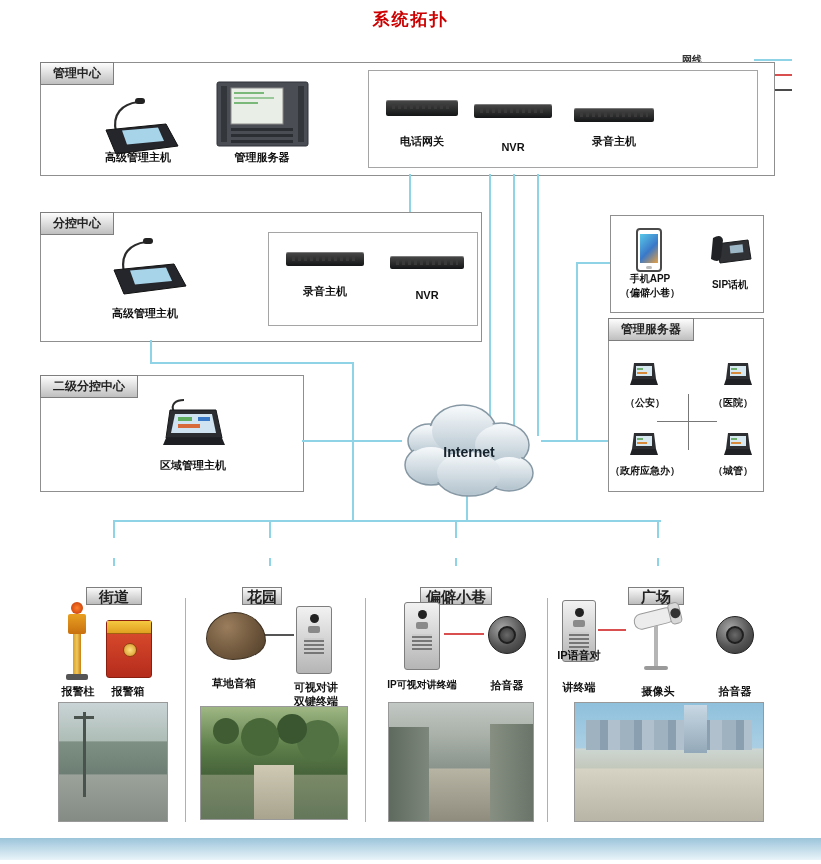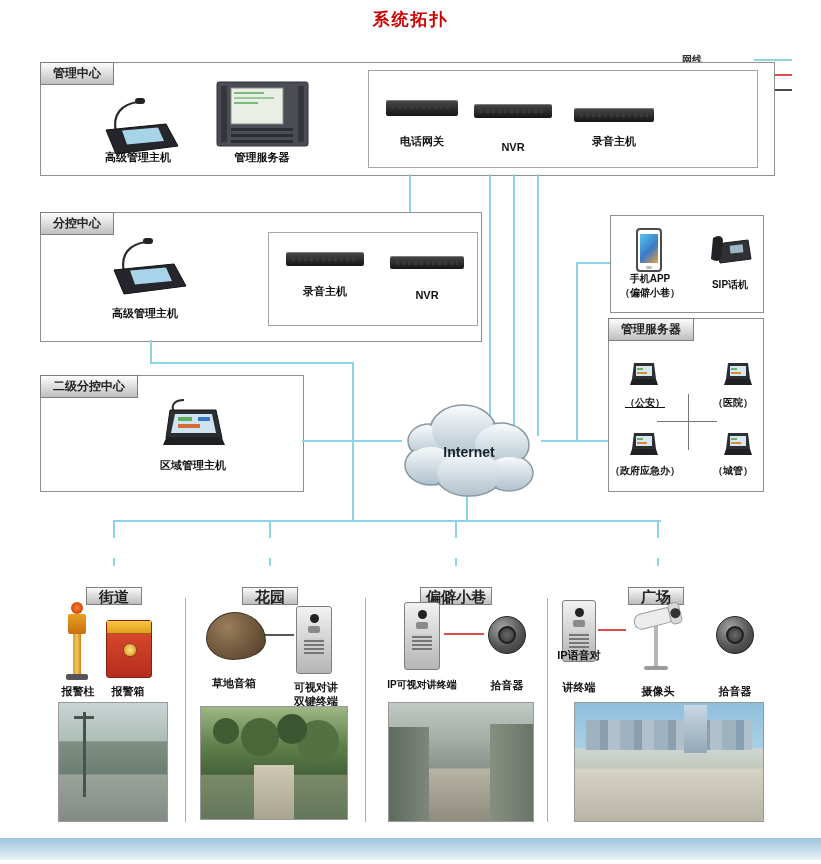--- a/index.html
+++ b/index.html
@@ -199,21 +199,21 @@
 
   <div style="position:absolute;left:628px;top:360px;">
     <svg width="32" height="30" viewBox="0 0 32 30">
       <path d="M6 3 L26 3 L28 19 L4 19 Z" fill="#2c2e32"></path>
       <rect x="8" y="6" width="16" height="10" fill="#d8e8f0"></rect>
       <rect x="9" y="8" width="6" height="2" fill="#6fae6f"></rect>
         <rect x="9" y="12" width="10" height="2" fill="#d88a3a"></rect>
       <path d="M4 19 L28 19 L30 25 L2 25 Z" fill="#1f2124"></path>
     </svg>
   </div>
-  <div class="dev-label small" style="left:612px;top:396px;width:66px;text-decoration:underline;">（公安）</div>
+  <div class="dev-label small" style="left:612px;top:396px;width:66px;">（公安）</div>
 
   <div style="position:absolute;left:722px;top:360px;">
     <svg width="32" height="30" viewBox="0 0 32 30">
       <path d="M6 3 L26 3 L28 19 L4 19 Z" fill="#2c2e32"></path>
       <rect x="8" y="6" width="16" height="10" fill="#d8e8f0"></rect>
       <rect x="9" y="8" width="6" height="2" fill="#6fae6f"></rect>
         <rect x="9" y="12" width="10" height="2" fill="#d88a3a"></rect>
       <path d="M4 19 L28 19 L30 25 L2 25 Z" fill="#1f2124"></path>
     </svg>
   </div>
@@ -276,21 +276,21 @@
         <ellipse cx="70" cy="46" rx="31" ry="24"></ellipse>
         <ellipse cx="108" cy="60" rx="26" ry="20"></ellipse>
         <ellipse cx="116" cy="88" rx="22" ry="16"></ellipse>
         <ellipse cx="76" cy="88" rx="32" ry="21"></ellipse>
       </g>
       <text x="76" y="72" text-anchor="middle" font-family="Liberation Sans, sans-serif" font-size="14" font-weight="bold" fill="#16222c">Internet</text>
     </svg>
   </div>
 
   <div class="loc-tag" style="left:86px;width:56px;">街道</div>
-  <div class="loc-tag" style="left:242px;width:56px;">花园</div>
+  <div class="loc-tag" style="left:242px;width:40px;">花园</div>
   <div class="loc-tag" style="left:420px;width:72px;">偏僻小巷</div>
   <div class="loc-tag" style="left:628px;width:56px;">广场</div>
 
   <div class="alarm-post" style="left:62px;top:602px;">
     <div class="ap-light"></div>
     <div class="ap-head"></div>
     <div class="ap-pole"></div>
     <div class="ap-base"></div>
   </div>
   <div class="dev-label" style="left:52px;top:684px;width:52px;">报警柱</div>

